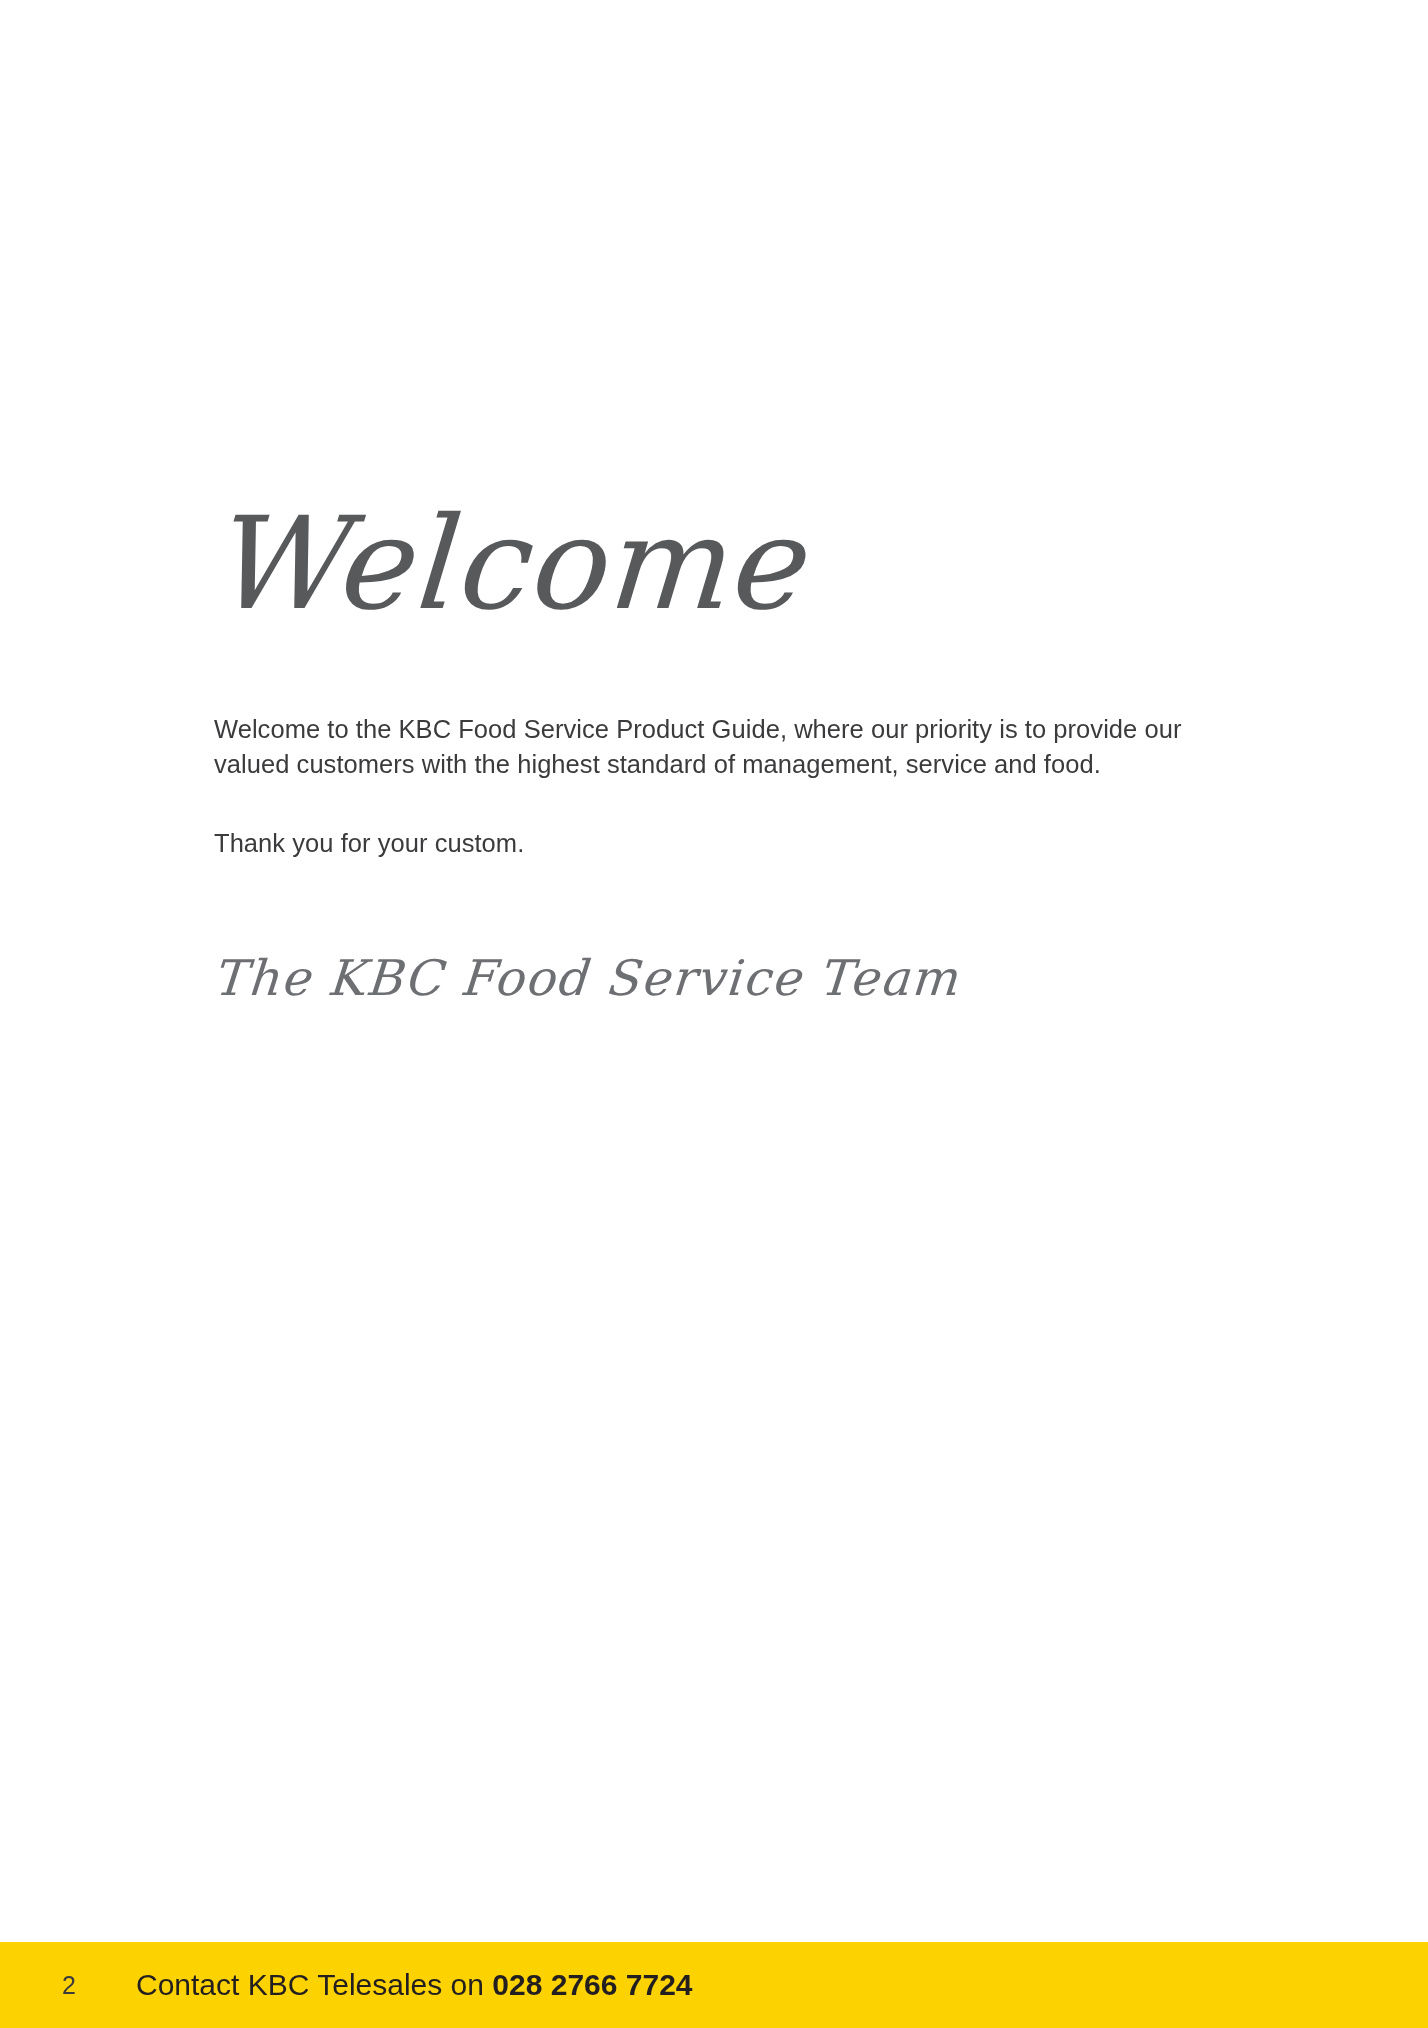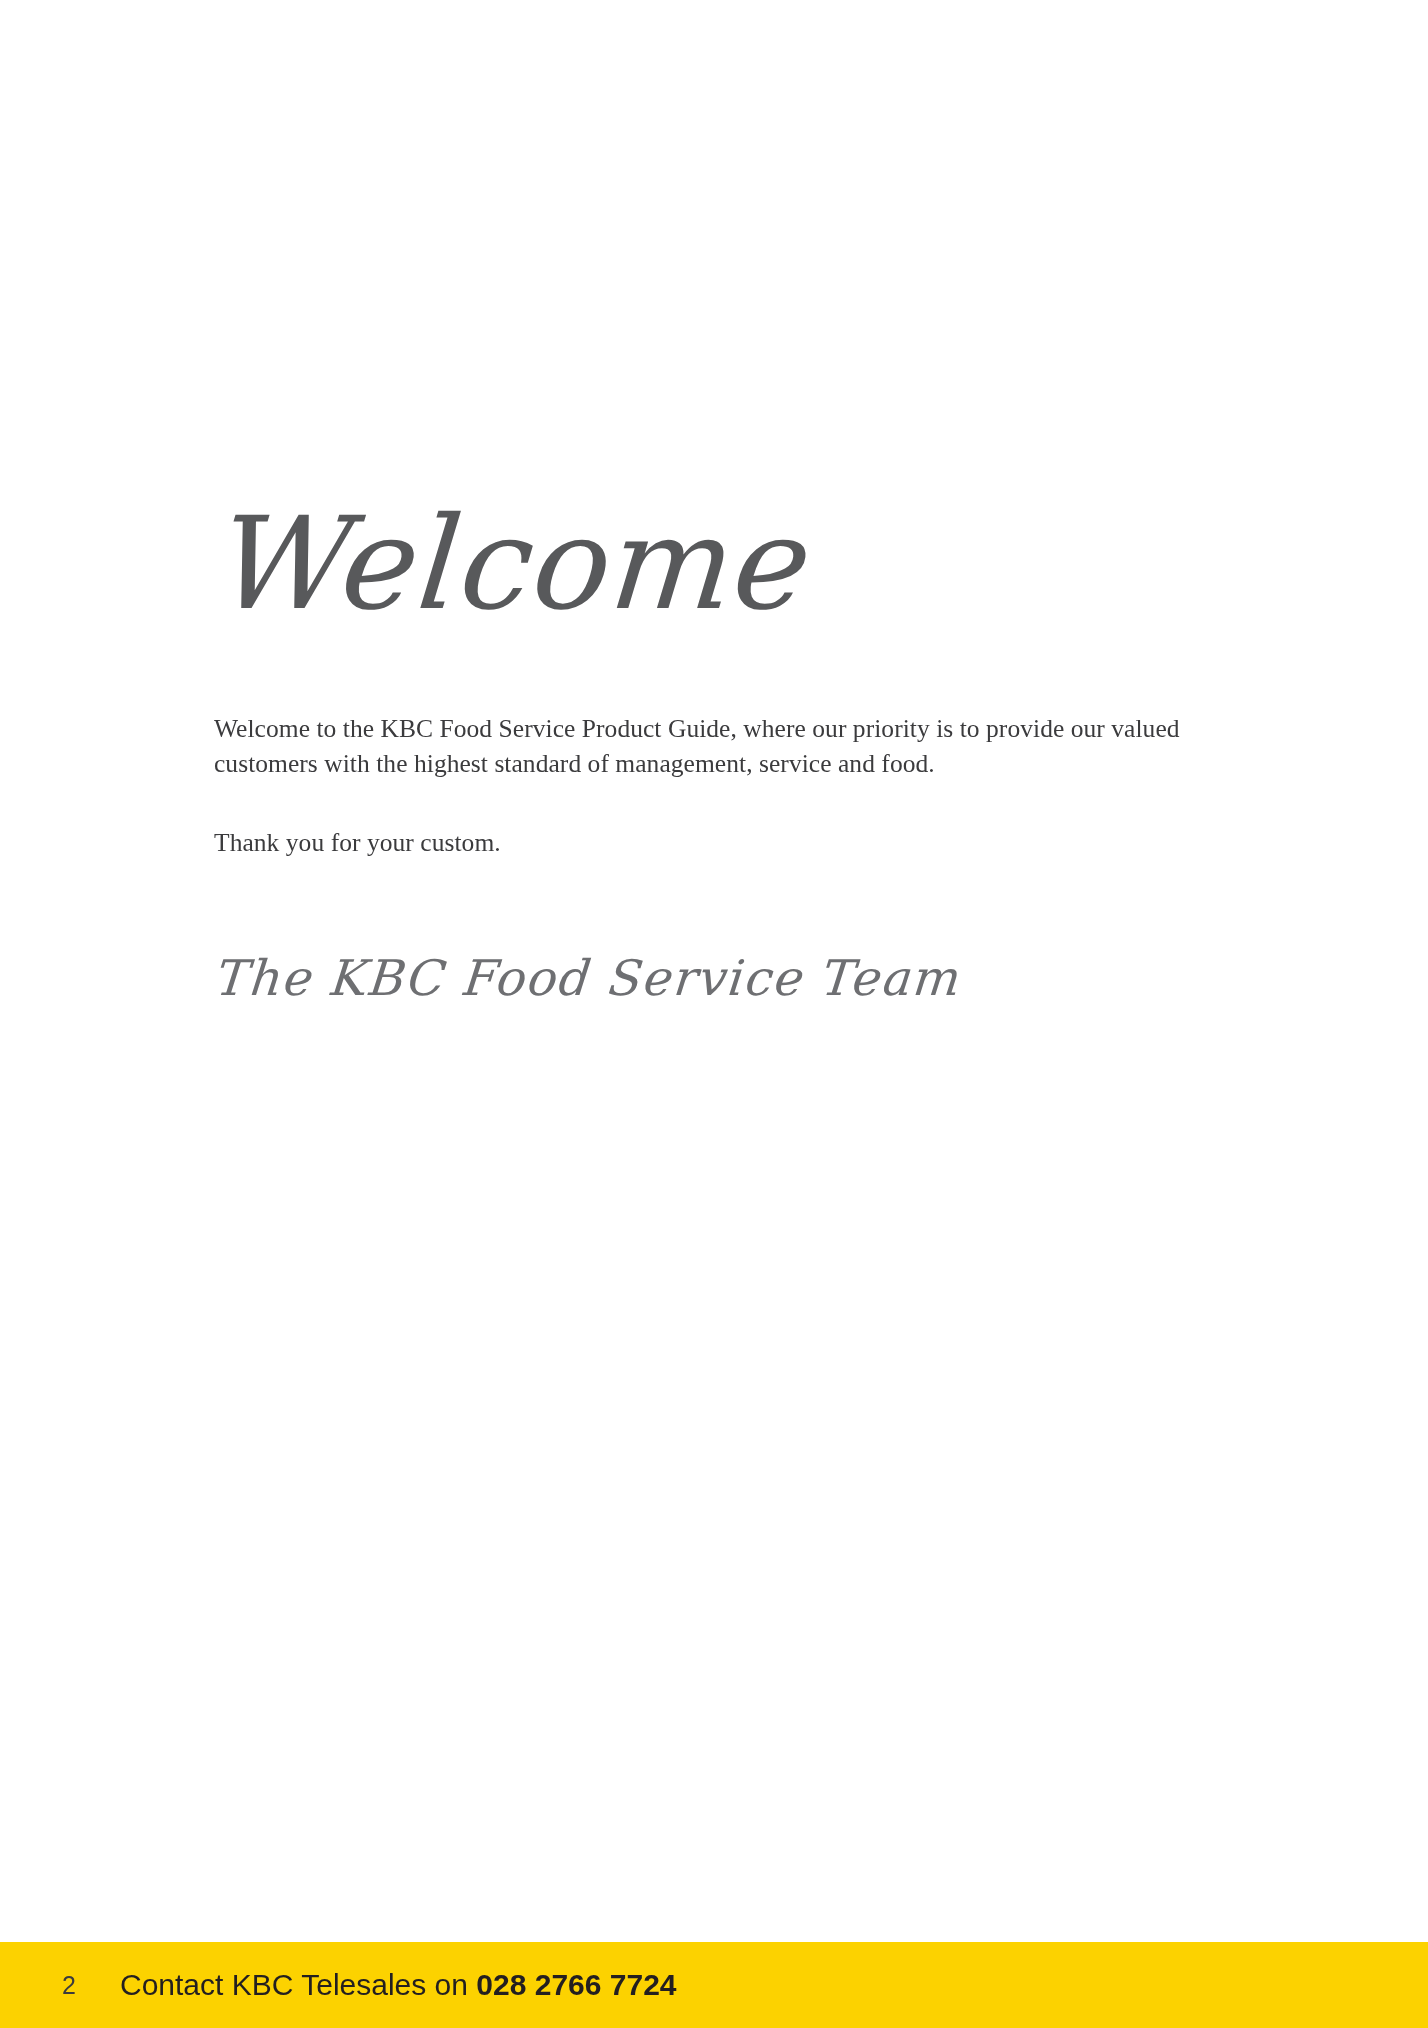--- a/index.html
+++ b/index.html
@@ -35,21 +35,21 @@
     font-size: 128px;
     line-height: 1;
     color: #58595b;
     letter-spacing: 1px;
     margin: 0 0 84px 0;
     transform: skewX(-6deg);
     transform-origin: left bottom;
   }
 
   .body-copy p {
-    font-family: Liberation Serif, serif;
+    font-family: Liberation Sans, sans-serif;
     font-size: 25.5px;
     line-height: 1.365;
     color: #3b3b3d;
     margin: 0 0 44px 0;
     letter-spacing: 0.05px;
   }
 
   .body-copy p:last-child {
     margin-bottom: 0;
   }
@@ -82,21 +82,21 @@
     font-size: 25px;
     color: #3b3b3d;
     margin-left: 62px;
     width: 36px;
   }
 
   .footer-contact {
     font-family: "Liberation Sans", sans-serif;
     font-size: 30px;
     color: #231f20;
-    margin-left: 22px;
+    margin-left: 38px;
     white-space: nowrap;
   }
 
   .footer-contact .phone {
     font-weight: bold;
   }
 </style>
 </head>
 <body>
 

